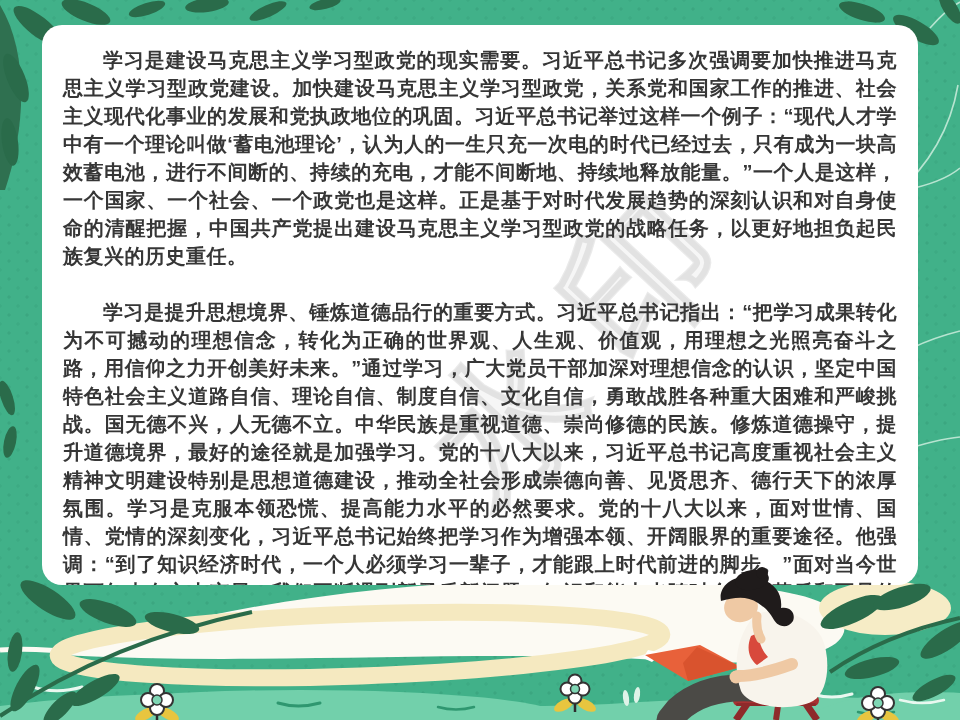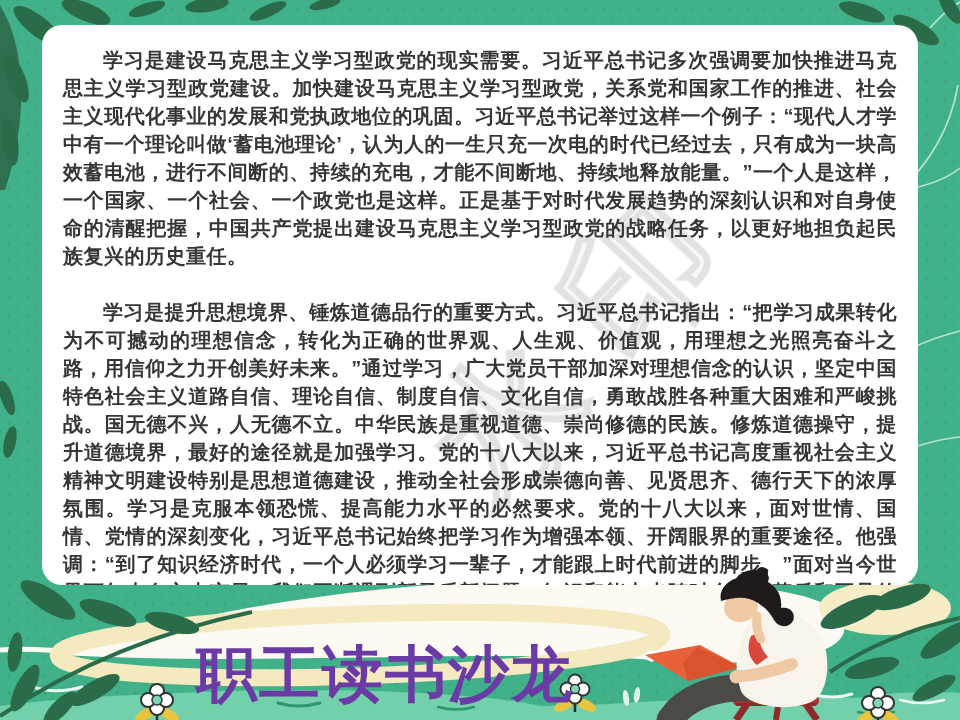--- a/index.html
+++ b/index.html
@@ -228,15 +228,14 @@
 
     <path d="M 757 616 C 756 625 757 632 761 639" stroke="#efc9a4" stroke-width="9" fill="none" stroke-linecap="round"></path>
     <ellipse cx="741" cy="607" rx="17" ry="15" fill="#efc9a4" transform="rotate(-14 741 607)"></ellipse>
     <g fill="#1f1b1b">
       <path d="M 721 601 C 718 586 733 575 751 577 C 771 579 783 591 781 608 C 790 606 796 613 793 621 C 788 629 778 627 774 620 C 769 611 764 607 758 603 C 746 595 733 598 721 601 Z"></path>
       <ellipse cx="752" cy="580" rx="17" ry="10" transform="rotate(-10 752 580)"></ellipse>
       <circle cx="762" cy="573" r="6"></circle>
     </g>
   </svg>
 
-  <div class="salon-title">职工读书沙龙</div>
 
 </div>
 
 </body></html>

